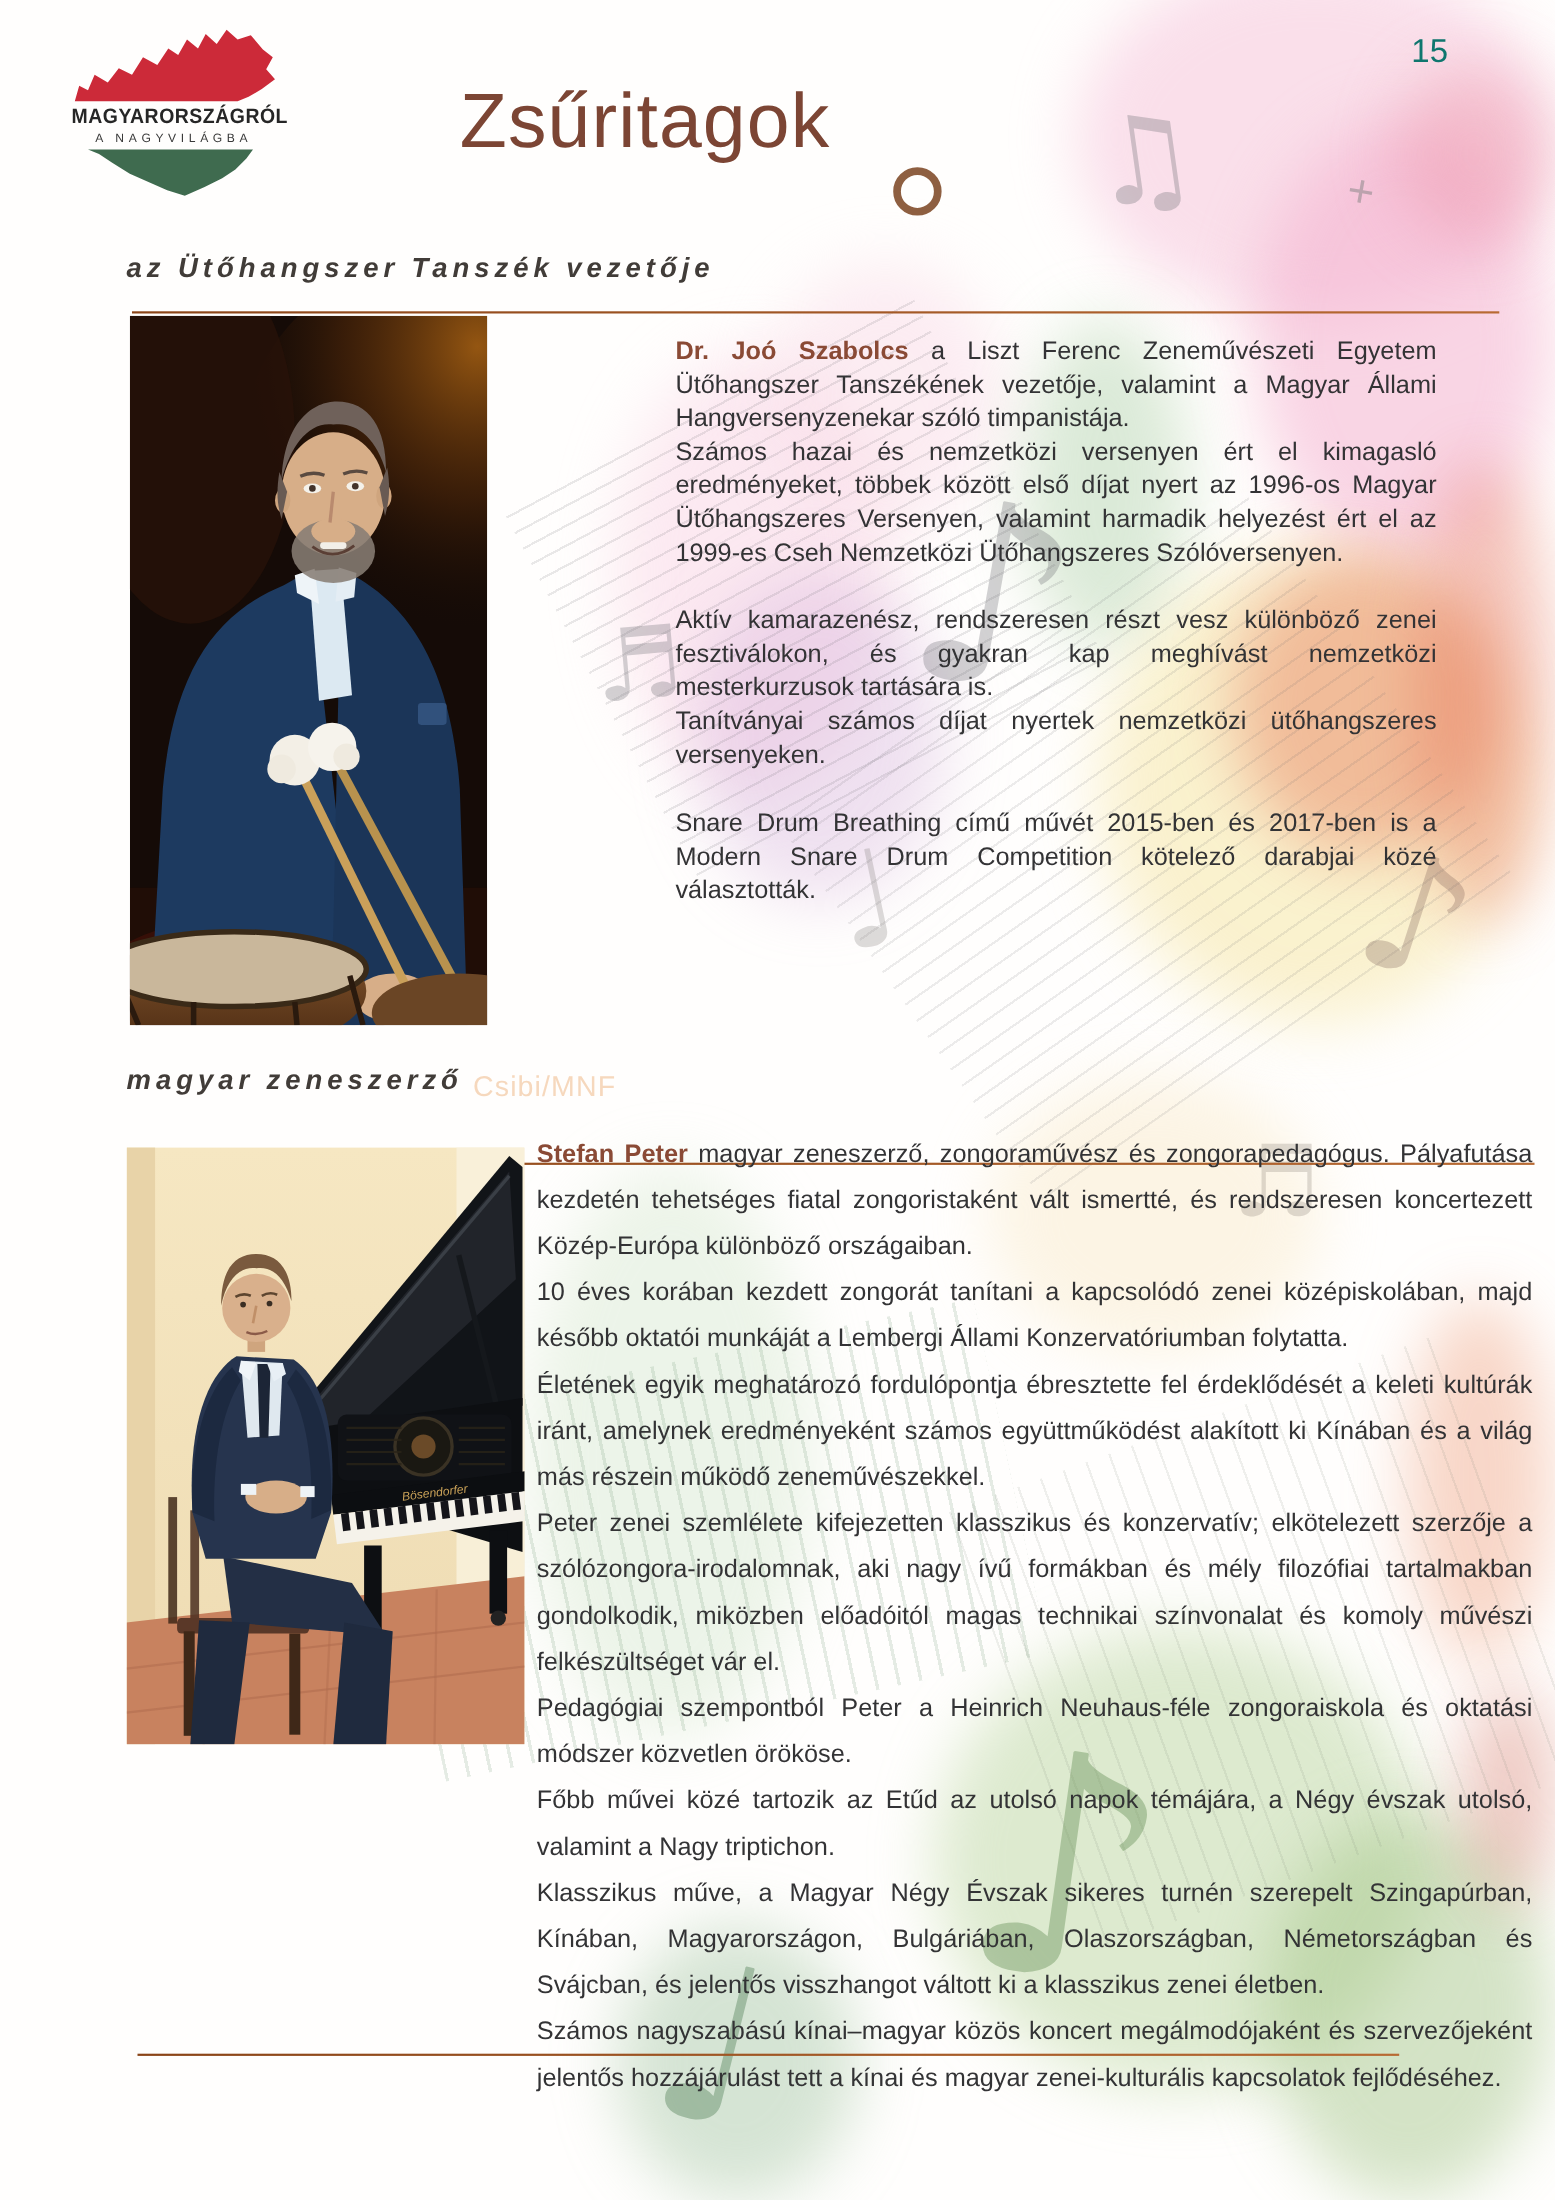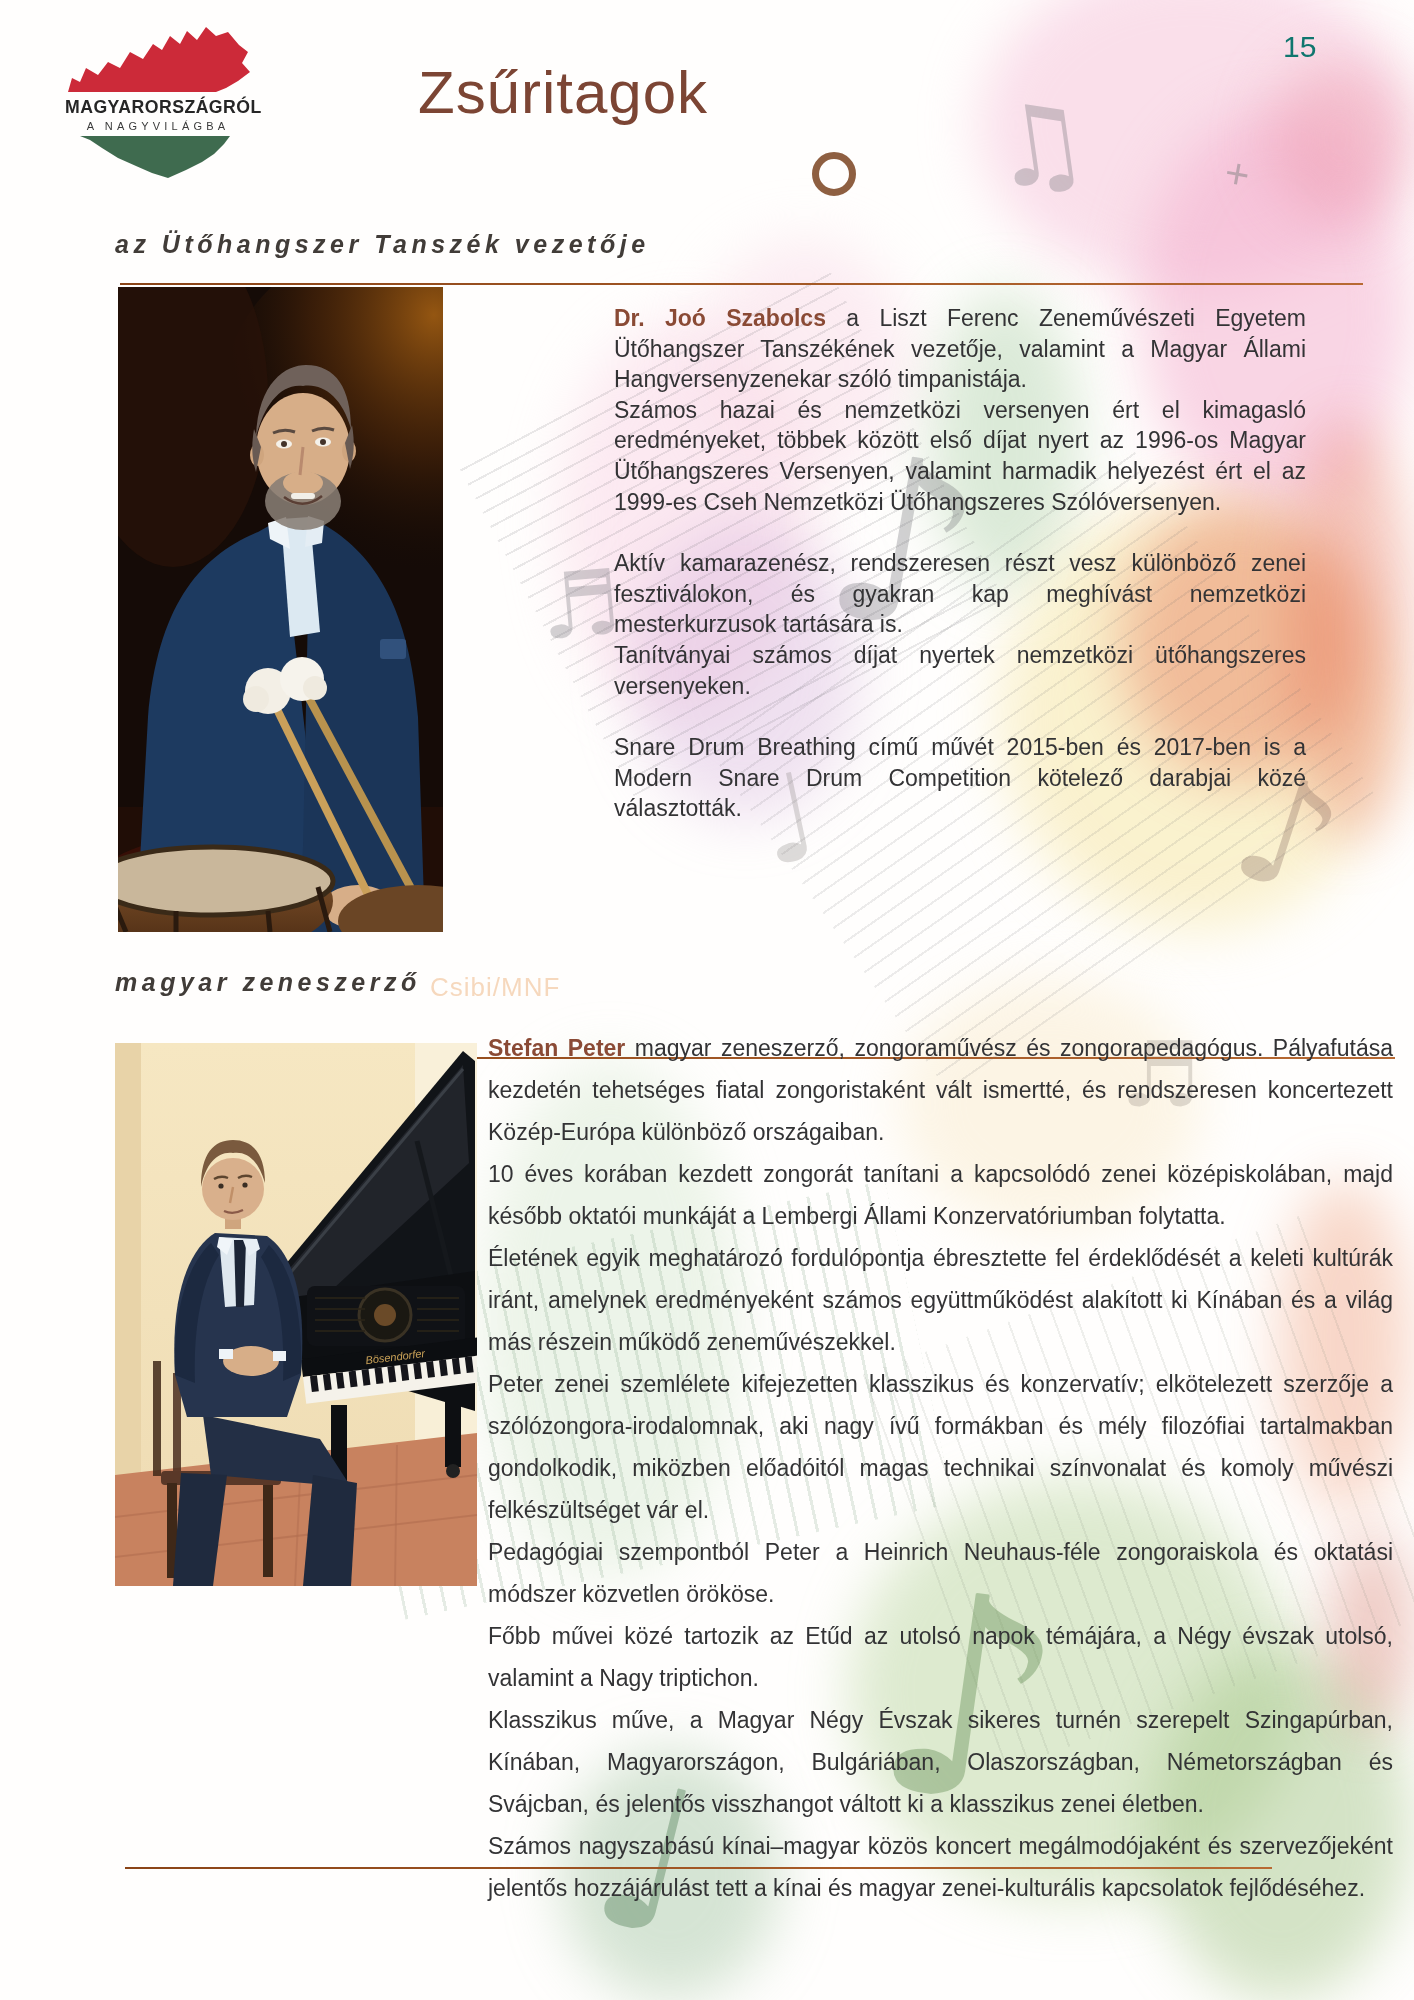--- a/index.html
+++ b/index.html
@@ -41,21 +41,21 @@
   .n8{left:760px;top:760px;font-size:120px;color:rgba(120,115,112,.25);transform:rotate(-12deg);}
   .ring{position:absolute;left:812px;top:152px;width:30px;height:30px;border:7px solid rgba(122,67,32,.85);border-radius:50%;}
   .plus{position:absolute;left:1225px;top:150px;font-size:42px;color:rgba(130,130,130,.5);transform:rotate(10deg);}
   
   .logo{position:absolute;left:58px;top:18px;width:200px;height:170px;z-index:2;}
   .logo svg{position:absolute;left:0;top:0;}
   .logo-title{position:absolute;left:0;top:78px;width:100%;text-align:center;font-weight:700;
               font-size:19px;color:#262626;transform:scaleX(.93);letter-spacing:.5px;white-space:nowrap;}
   .logo-sub{position:absolute;left:0;top:102px;width:100%;text-align:center;font-size:11px;
             color:#3a3a3a;letter-spacing:4.2px;white-space:nowrap;}
-  .page-title{position:absolute;left:418px;top:58px;font-size:60px;color:#7c4534;z-index:2;letter-spacing:1px;}
+  .page-title{position:absolute;left:418px;top:70px;font-size:70px;color:#7c4534;z-index:2;letter-spacing:1px;}
   .page-number{position:absolute;left:1283px;top:30px;font-size:30px;color:#0f766e;z-index:2;}
   
   .section-heading{position:absolute;font-size:25px;font-weight:700;font-style:italic;
                    letter-spacing:4.5px;color:#413c38;z-index:3;white-space:nowrap;}
   .h1{left:115px;top:230px;}
   .h2{left:115px;top:968px;}
   .watermark{position:absolute;left:430px;top:972px;font-size:26px;color:rgba(235,170,110,.45);z-index:1;letter-spacing:1px;}
   .rule{position:absolute;height:2px;background:linear-gradient(90deg,#8a4417,#b86a33);z-index:1;}
   .r1{left:120px;top:283px;width:1243px;}
   .r2{left:120px;top:1057px;width:1275px;}

